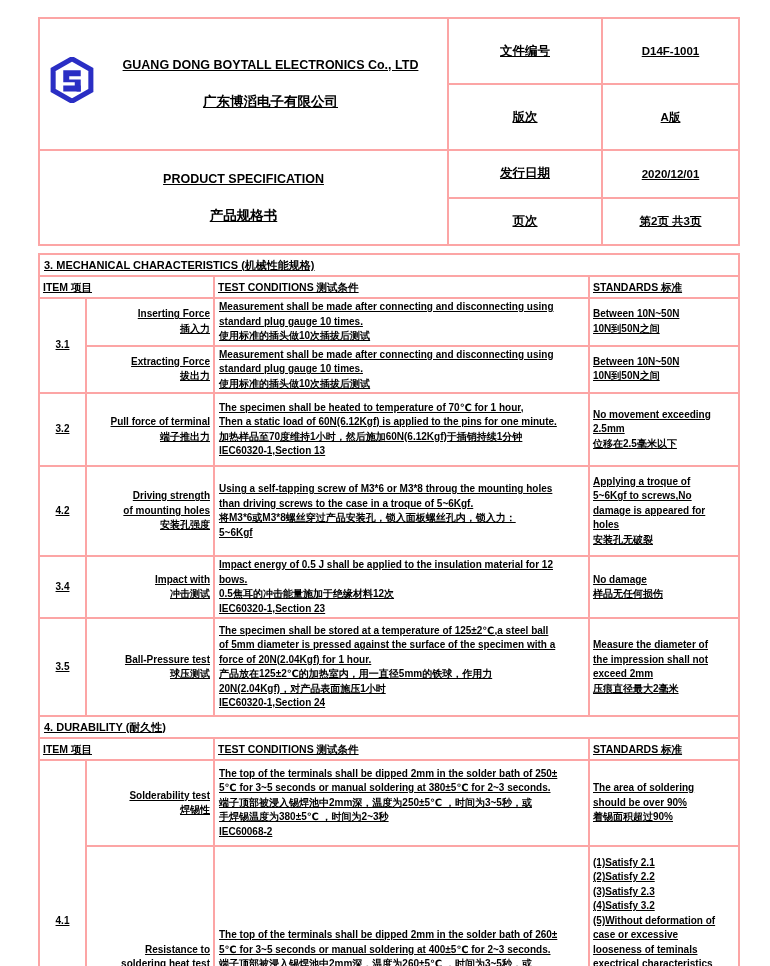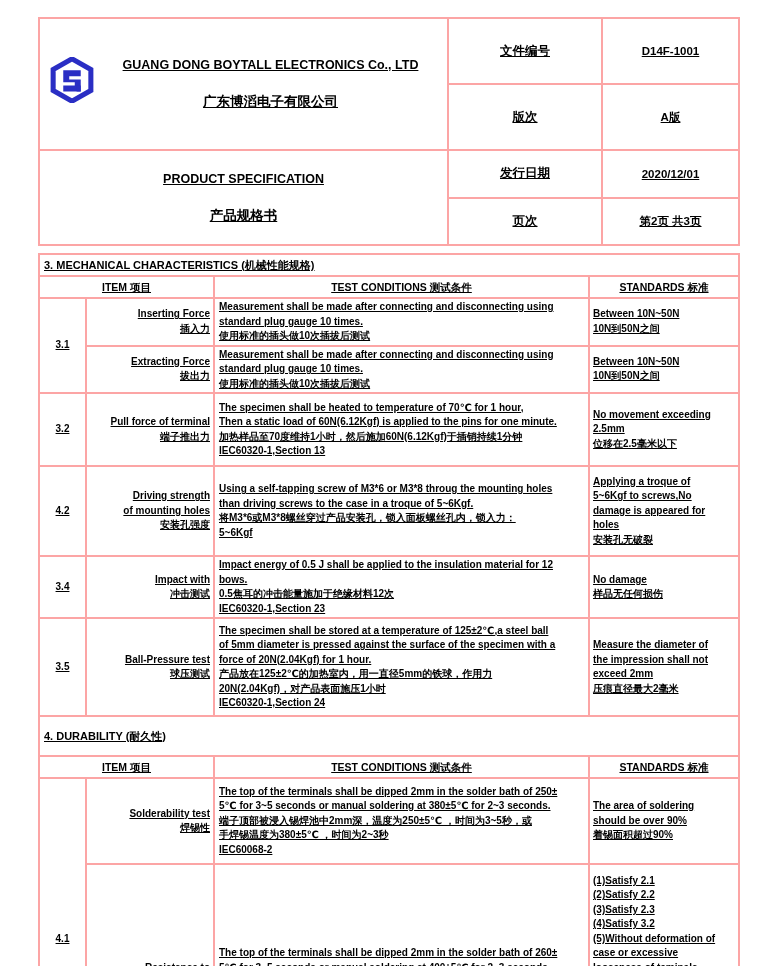--- a/index.html
+++ b/index.html
@@ -33,21 +33,21 @@
   .doc-title-en { font-size:12.5px; line-height:18px; }
   .doc-title-cn { font-size:13.5px; line-height:19px; }
   .hdr .lbl { font-size:12.5px; }
   .hdr .val { font-size:11.5px; }
 
   .gap { height:7px; }
 
   
   .spec td { font-size:10px; line-height:14.5px; padding:1px 3px; }
   .spec .sec-title { text-align:left; font-size:11px; padding-left:4px; }
-  .spec .colhead   { text-align:center; font-size:10.5px; }
+  .spec .colhead   { font-size:10.5px; }
   .spec .num  { text-align:center; padding:0; }
   .spec .name { text-align:right; }
   .spec .cond { text-align:left; padding-left:4px; }
   .spec .std  { text-align:left; padding-left:3px; }
 </style>
 </head>
 <body>
 
 <div class="sheet">
 
@@ -182,21 +182,21 @@
 force of 20N(2.04Kgf) for 1 hour.
 产品放在125±2℃的加热室内，用一直径5mm的铁球，作用力
 20N(2.04Kgf)，对产品表面施压1小时
 IEC60320-1,Section 24</td>
       <td class="std">Measure the diameter of
 the impression shall not
 exceed 2mm
 压痕直径最大2毫米</td>
     </tr>
 
-    <tr style="height:40px">
+    <tr style="height:22px">
       <td colspan="4" class="sec-title">4. DURABILITY  (耐久性)</td>
     </tr>
     <tr class="colhead" style="height:22px">
       <td colspan="2" class="colhead">ITEM 项目</td>
       <td class="colhead">TEST CONDITIONS 测试条件</td>
       <td class="colhead">STANDARDS 标准</td>
     </tr>
 
     <tr style="height:86px">
       <td rowspan="2" class="num">4.1</td>

